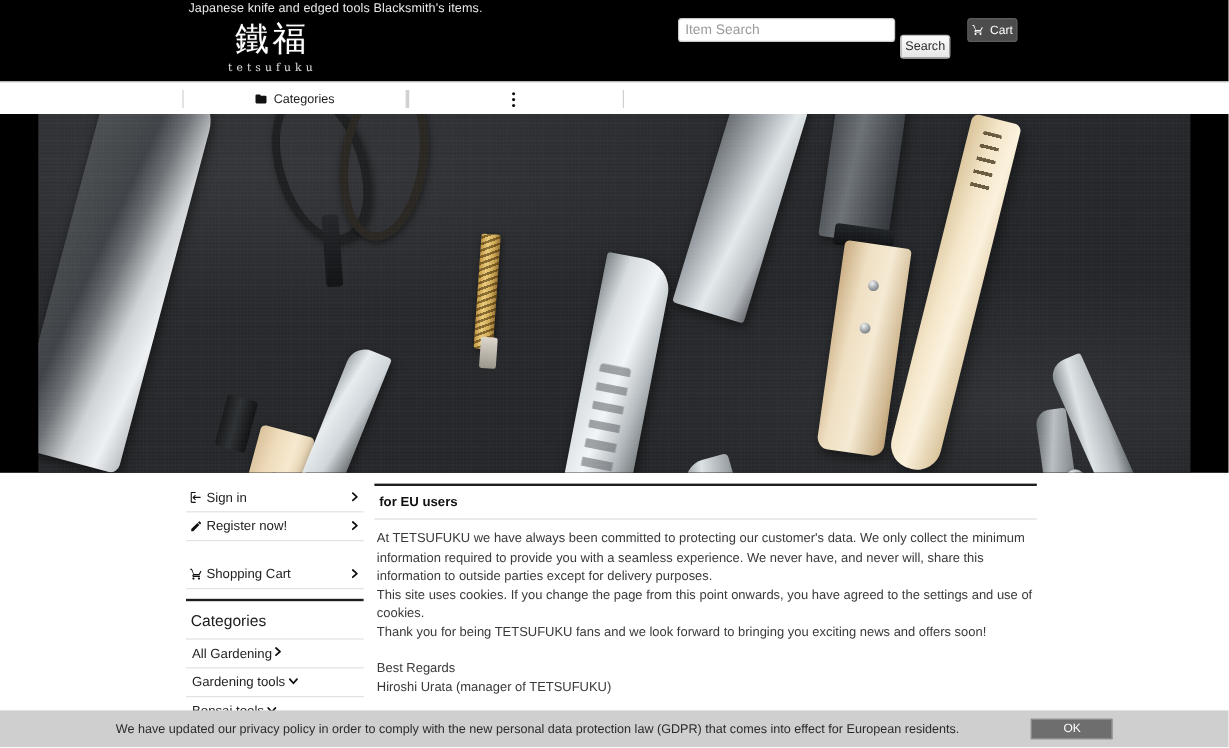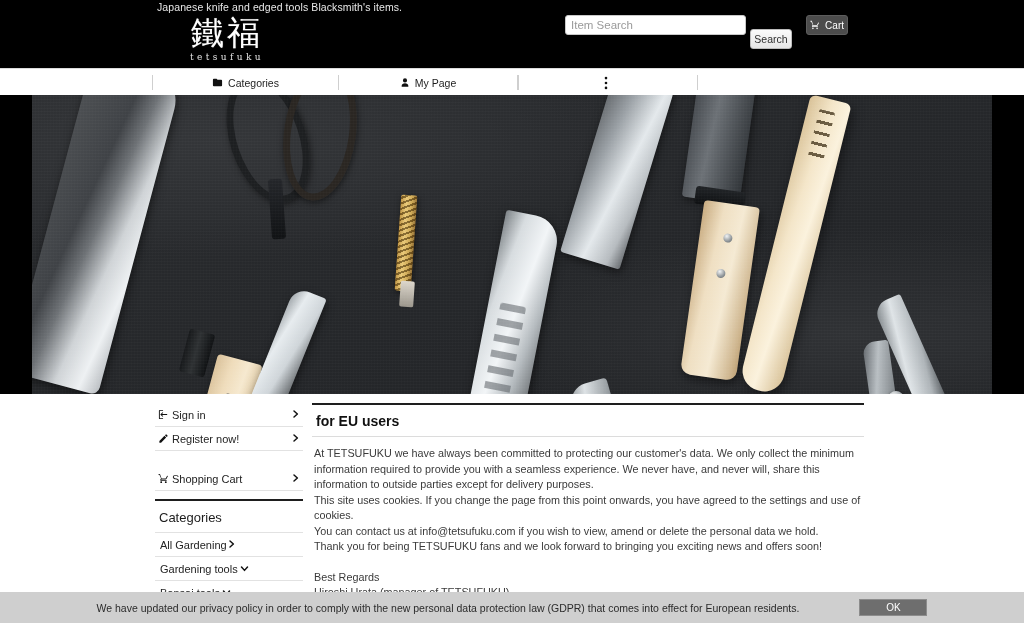--- a/index.html
+++ b/index.html
@@ -16,21 +16,21 @@
   .header {
     position: absolute; left: 0; top: 0; width: 1024px; height: 68px;
     background: #000000;
   }
   .tagline {
     position: absolute; left: 157px; top: 1px;
     color: #e8e8e8; font-size: 10.5px; letter-spacing: 0.1px; white-space: nowrap;
   }
   .brand { position: absolute; left: 167px; top: 16px; width: 120px; text-align: center; }
   .brand-kanji {
-    color: #ffffff; font-size: 33px; line-height: 34px;
+    color: #ffffff; font-size: 28px; line-height: 34px;
     font-family: "DejaVu Serif", serif; letter-spacing: 3px; font-weight: 400;
     text-shadow: 0 0 1px rgba(255,255,255,.35);
   }
   .brand-roman {
     color: #e3e3e3; font-size: 9px; letter-spacing: 3.4px;
     font-family: "DejaVu Serif", serif; margin-top: 2px;
   }
 
   .search-box {
     position: absolute; left: 565px; top: 15px;
@@ -245,21 +245,21 @@
   }
   .cat-link {
     display: flex; align-items: center; height: 23px;
     border-bottom: 1px solid #e2e2e2; cursor: pointer;
     font-size: 11px; color: #232323; position: relative; padding-left: 5px;
   }
 
   .main { position: absolute; left: 312px; top: 9px; width: 552px; }
   .main-rule-top { height: 2px; background: #1e1e1e; }
   .main-title {
-    font-size: 14px; color: #111; padding: 8px 4px 7px 4px;
+    font-size: 11px; color: #111; padding: 8px 4px 7px 4px;
     border-bottom: 1px solid #dcdcdc; font-weight: 600;
   }
   .main-body { padding: 9px 2px 0 2px; font-size: 10.8px; line-height: 15.5px; color: #3a3a3a; }
   .main-body p { margin: 0; }
   .blank-line { height: 15px; }
 
   
   .cookie {
     position: absolute; left: 0; bottom: 0; width: 1024px; height: 31px;
     background: #cfcfcf;
@@ -309,30 +309,20 @@
         <span>
           <svg width="11" height="11" viewBox="0 0 24 24" fill="#111">
               <path d="M10 4H4a2 2 0 0 0-2 2v12a2 2 0 0 0 2 2h16a2 2 0 0 0 2-2V8a2 2 0 0 0-2-2h-8l-2-2z"></path>
             </svg>
         </span>
         <span>Categories</span>
       </div>
     </div>
     <div class="nav-sep"></div>
 
-    <div class="nav-seg" style="width:178px;">
-      <div class="nav-item">
-        <span>
-          <svg width="10" height="11" viewBox="0 0 24 24" fill="#111">
-              <path d="M12 12a5 5 0 1 0 0-10 5 5 0 0 0 0 10zm0 2c-4.4 0-8 2.7-8 6v2h16v-2c0-3.3-3.6-6-8-6z"></path>
-            </svg>
-        </span>
-        <span>My Page</span>
-      </div>
-    </div>
     <div class="nav-sep"></div>
 
     <div class="nav-sep"></div>
 
     <div class="nav-seg" style="width:178px;">
       <div class="nav-item">
         <span>
           <svg width="4" height="14" viewBox="0 0 4 16" fill="#111">
             <circle cx="2" cy="2.4" r="1.5"></circle>
               <circle cx="2" cy="8" r="1.5"></circle>
@@ -473,21 +463,20 @@
         </span>
       </div>
     </div>
 
     <div class="main">
       <div class="main-rule-top"></div>
       <div class="main-title">for EU users</div>
       <div class="main-body">
         <p>At TETSUFUKU we have always been committed to protecting our customer's data. We only collect the minimum information required to provide you with a seamless experience. We never have, and never will, share this information to outside parties except for delivery purposes.</p>
         <p>This site uses cookies. If you change the page from this point onwards, you have agreed to the settings and use of cookies.</p>
-        <p>You can contact us at info@tetsufuku.com if you wish to view, amend or delete the personal data we hold.</p>
         <p>Thank you for being TETSUFUKU fans and we look forward to bringing you exciting news and offers soon!</p>
         <div class="blank-line"></div>
         <p>Best Regards</p>
         <p>Hiroshi Urata (manager of TETSUFUKU)</p>
         <div class="blank-line"></div>
         <div class="blank-line" style="height:8px;"></div>
 
       </div>
     </div>
   </div>

